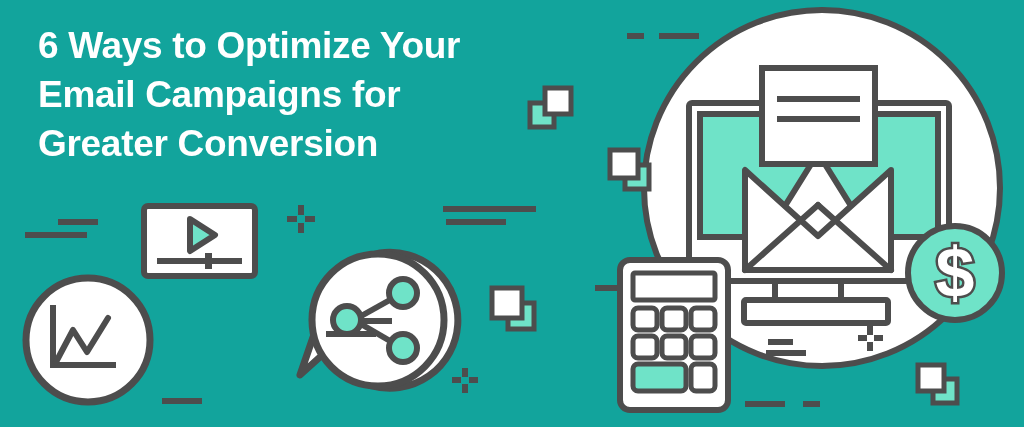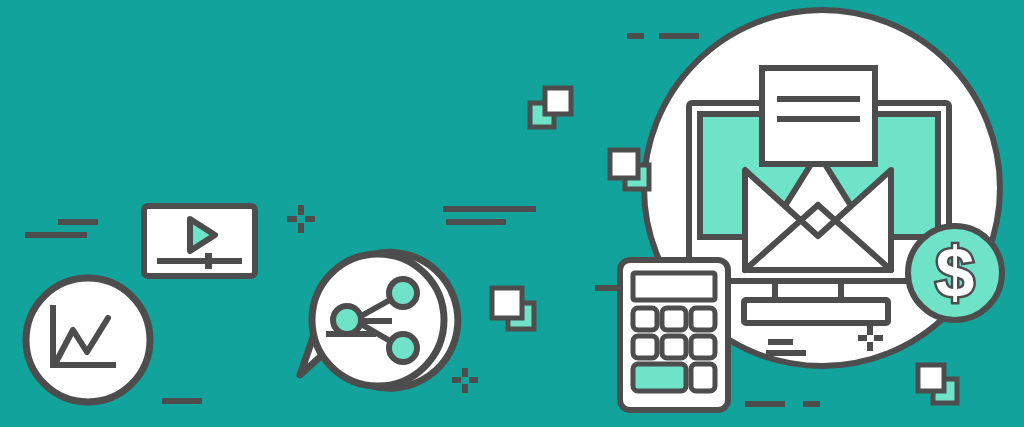--- a/index.html
+++ b/index.html
@@ -172,14 +172,17 @@
     <rect x="627" y="33" width="17" height="6" fill="#4d4d4d"></rect>
     <rect x="659" y="33" width="40" height="6" fill="#4d4d4d"></rect>
     <rect x="359" y="318" width="33" height="6" fill="#4d4d4d"></rect>
     <rect x="326" y="331" width="50" height="6" fill="#4d4d4d"></rect>
     <rect x="162" y="398" width="40" height="6" fill="#4d4d4d"></rect>
     <rect x="595" y="285" width="25" height="6" fill="#4d4d4d"></rect>
     <rect x="745" y="401" width="40" height="6" fill="#4d4d4d"></rect>
     <rect x="803" y="401" width="17" height="6" fill="#4d4d4d"></rect>
   </svg>
 
+  <div id="headline">6 Ways to Optimize Your
+Email Campaigns for
+Greater Conversion</div>
 
 </div>
 
 </body></html>

